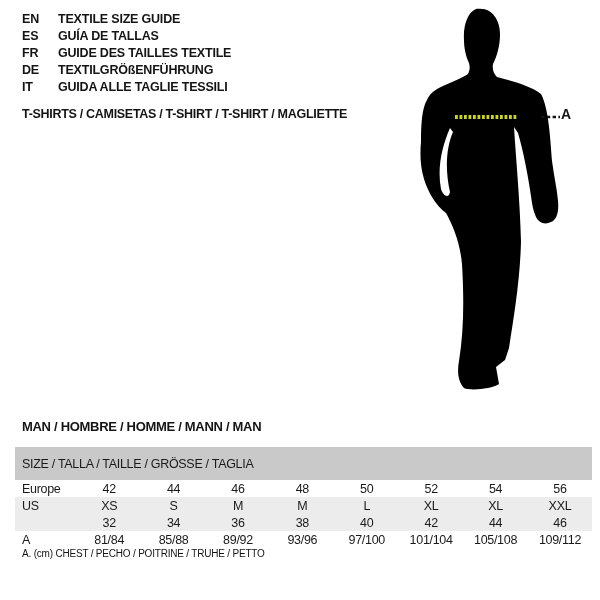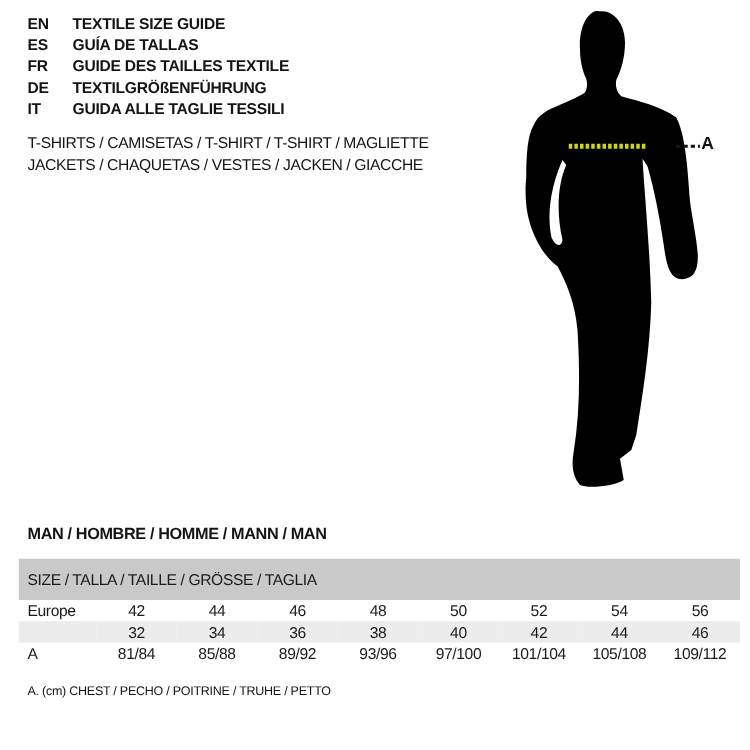--- a/index.html
+++ b/index.html
@@ -10,21 +10,21 @@
     -webkit-font-smoothing:antialiased;
   }
   .abs{position:absolute;}
 
   
   .lang-block{left:22px;top:11px;}
   .lang-row{display:flex;font-weight:bold;font-size:12.5px;line-height:17px;letter-spacing:-0.2px;align-items:flex-end;}
   .lang-code{width:36px;flex:0 0 36px;}
 
   
-  .categories{left:22px;top:105px;font-weight:normal;font-size:12.5px;line-height:18px;letter-spacing:-0.3px;}
+  .categories{left:22px;top:105px;font-weight:bold;font-size:12.5px;line-height:18px;letter-spacing:-0.3px;}
 
   
   .man-svg{left:395px;top:5px;}
   .measure-label{left:561px;top:106px;font-weight:bold;font-size:14px;letter-spacing:0;}
 
   
   .section-title{left:22px;top:419px;font-weight:bold;font-size:13px;letter-spacing:-0.3px;}
 
   
   .size-table{left:15px;top:447px;width:577px;border-collapse:collapse;table-layout:fixed;
@@ -57,21 +57,20 @@
     <span>TEXTILGRÖßENFÜHRUNG</span>
   </div>
   <div class="lang-row">
     <span class="lang-code">IT</span>
     <span>GUIDA ALLE TAGLIE TESSILI</span>
   </div>
 </div>
 
 <div class="abs categories">
   <div>T-SHIRTS / CAMISETAS / T-SHIRT / T-SHIRT / MAGLIETTE</div>
-  <div>JACKETS / CHAQUETAS / VESTES / JACKEN / GIACCHE</div>
 </div>
 
 <svg class="abs man-svg" width="185" height="390" viewBox="395 5 185 390" xmlns="http://www.w3.org/2000/svg">
   <path fill="#000000" fill-rule="evenodd" d="
     M 482,9
     C 491,9 500,19 500,34
     C 500,46 497,56 493,64
     C 492,70 494,74 497,77
     C 511,81 529,85 541,94
     C 548,107 550,132 552,161
@@ -124,20 +123,31 @@
       <td>42</td>
       <td>44</td>
       <td>46</td>
       <td>48</td>
       <td>50</td>
       <td>52</td>
       <td>54</td>
       <td>56</td>
     </tr>
     <tr style="background:#ececec">
+      <td class="lbl">US</td>
+      <td>XS</td>
+      <td>S</td>
+      <td>M</td>
+      <td>M</td>
+      <td>L</td>
+      <td>XL</td>
+      <td>XL</td>
+      <td>XXL</td>
+    </tr>
+    <tr style="background:#ececec">
       <td class="lbl"></td>
       <td>32</td>
       <td>34</td>
       <td>36</td>
       <td>38</td>
       <td>40</td>
       <td>42</td>
       <td>44</td>
       <td>46</td>
     </tr>

